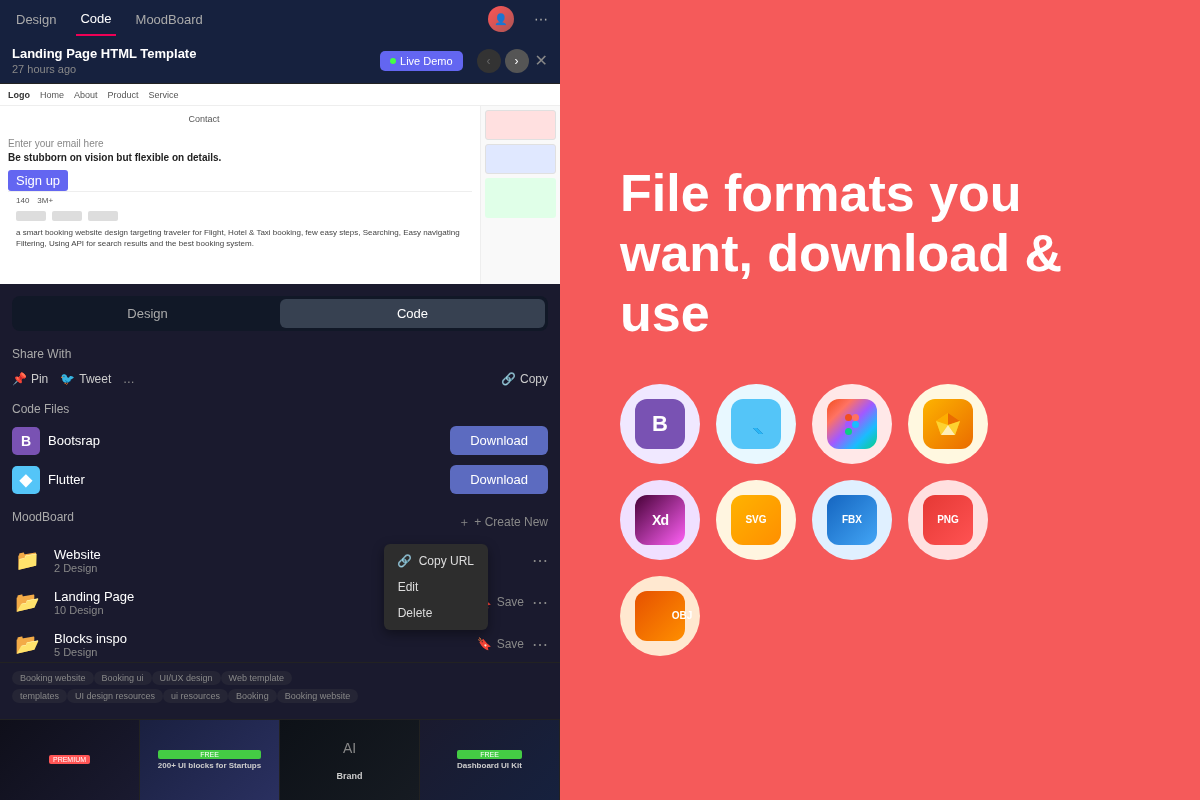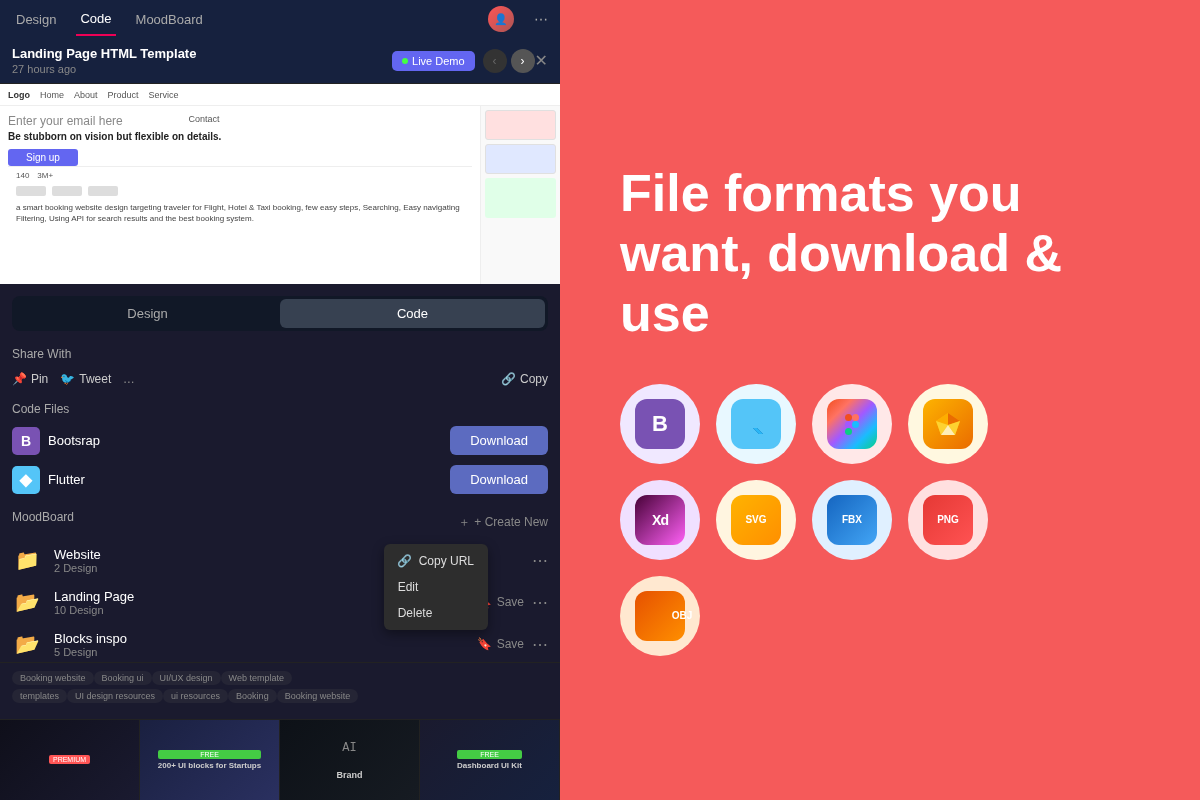--- a/index.html
+++ b/index.html
@@ -121,22 +121,22 @@
       font-size: 10px;
       font-weight: 700;
       color: #222;
       line-height: 1.3;
     }
     .preview-cta {
       background: #6366f1;
       color: #fff;
       border: none;
       border-radius: 3px;
-      padding: 3px 18px;
-      font-size: 10px;
+      padding: 3px 8px;
+      font-size: 13px;
       margin-top: 6px;
       cursor: pointer;
     }
     .preview-sidebar {
       width: 80px;
       background: #f9f9f9;
       border-left: 1px solid #eee;
     }
     .preview-card {
       background: #fff;
@@ -420,21 +420,21 @@
     <span class="tab">MoodBoard</span>
     <div class="avatar">👤</div>
     <span class="more-btn">⋯</span>
   </div>
 
   <div class="project-header">
     <div>
       <div class="project-title">Landing Page HTML Template</div>
       <div class="project-meta">27 hours ago</div>
     </div>
-    <div style="display:flex;align-items:center;padding-left:30px;">
+    <div style="display:flex;align-items:center;gap:6px;padding-left:30px;">
       <button class="live-demo-btn">
         <span style="width:6px;height:6px;background:#4f4;border-radius:50%;display:inline-block;"></span>
         <span>Live Demo</span>
       </button>
       <div class="nav-arrows">
         <button class="arrow-btn inactive">‹</button>
         <button class="arrow-btn active">›</button>
       </div>
       <button class="close-btn">✕</button>
     </div>
@@ -445,21 +445,21 @@
       <div class="preview-nav">
         <span style="font-weight:700;color:#333;font-size:9px;">Logo</span>
         <span style="color:#555;">Home</span>
         <span style="color:#555;">About</span>
         <span style="color:#555;">Product</span>
         <span style="color:#555;">Service</span>
         <span style="color:#555;margin-top:48px;">Contact</span>
       </div>
       <div class="preview-body">
         <div class="preview-content">
-          <div style="font-size:12px;color:#888;margin-bottom:2px;">Enter your email here</div>
+          <div style="font-size:10px;color:#888;margin-bottom:2px;margin-top:24px;">Enter your email here</div>
           <div class="preview-hero-text">Be stubborn on vision but flexible on details.</div>
           <button class="preview-cta">Sign up</button>
           <div class="preview-stats">
             <span>140</span>
               <span>3M+</span>
           </div>
           <div class="preview-logos">
             <div class="logo-placeholder"></div>
             <div class="logo-placeholder"></div>
             <div class="logo-placeholder"></div>
@@ -602,21 +602,21 @@
       <div class="bottom-card-img">
         <div style="font-size:7px;color:#aaa;text-align:center;padding:4px;">
           <div style="background:#4c4;color:#fff;padding:1px 4px;border-radius:2px;font-size:7px;margin-bottom:2px;">FREE</div>
           <div style="color:#ccc;font-size:8px;font-weight:600;">200+ UI blocks for Startups</div>
         </div>
       </div>
     </div>
     <div class="bottom-card card-bg-3">
       <div class="bottom-card-img">
         <div style="font-size:7px;color:#aaa;text-align:center;padding:4px;">
-          <div style="color:#888;font-size:12px;margin-bottom:15px;font-family:Liberation Mono, monospace;">AI</div>
+          <div style="color:#888;font-size:14px;margin-bottom:15px;">AI</div>
           <div style="color:#ccc;font-size:9px;font-weight:600;">Brand</div>
         </div>
       </div>
     </div>
     <div class="bottom-card card-bg-4">
       <div class="bottom-card-img">
         <div style="font-size:7px;color:#aaa;text-align:center;padding:4px;">
           <div style="background:#4c4;color:#fff;padding:1px 4px;border-radius:2px;font-size:7px;margin-bottom:2px;">FREE</div>
           <div style="color:#ccc;font-size:8px;font-weight:600;">Dashboard UI Kit</div>
         </div>

